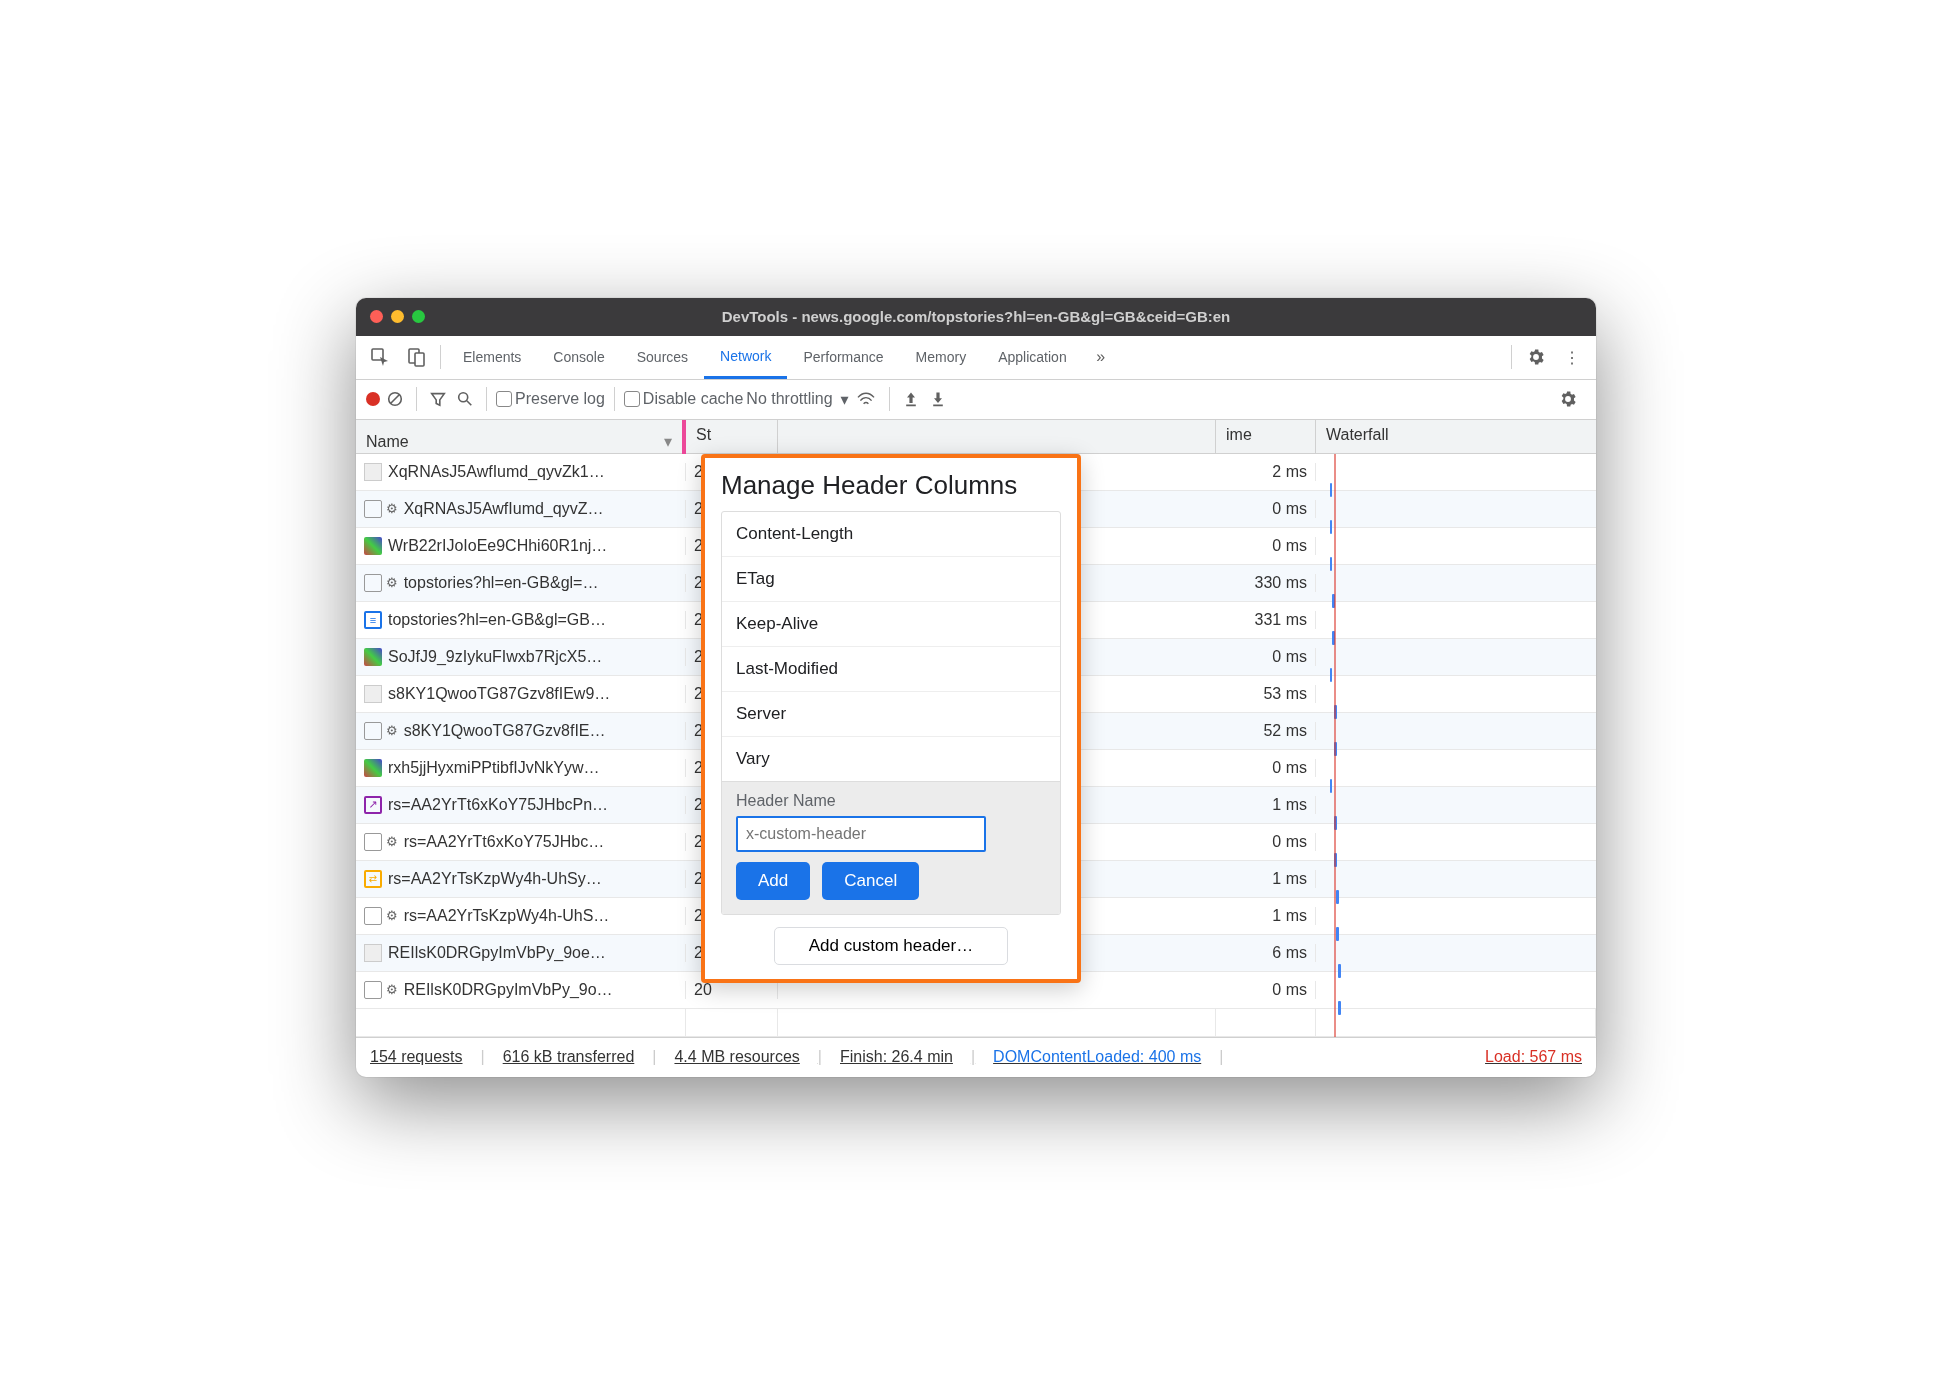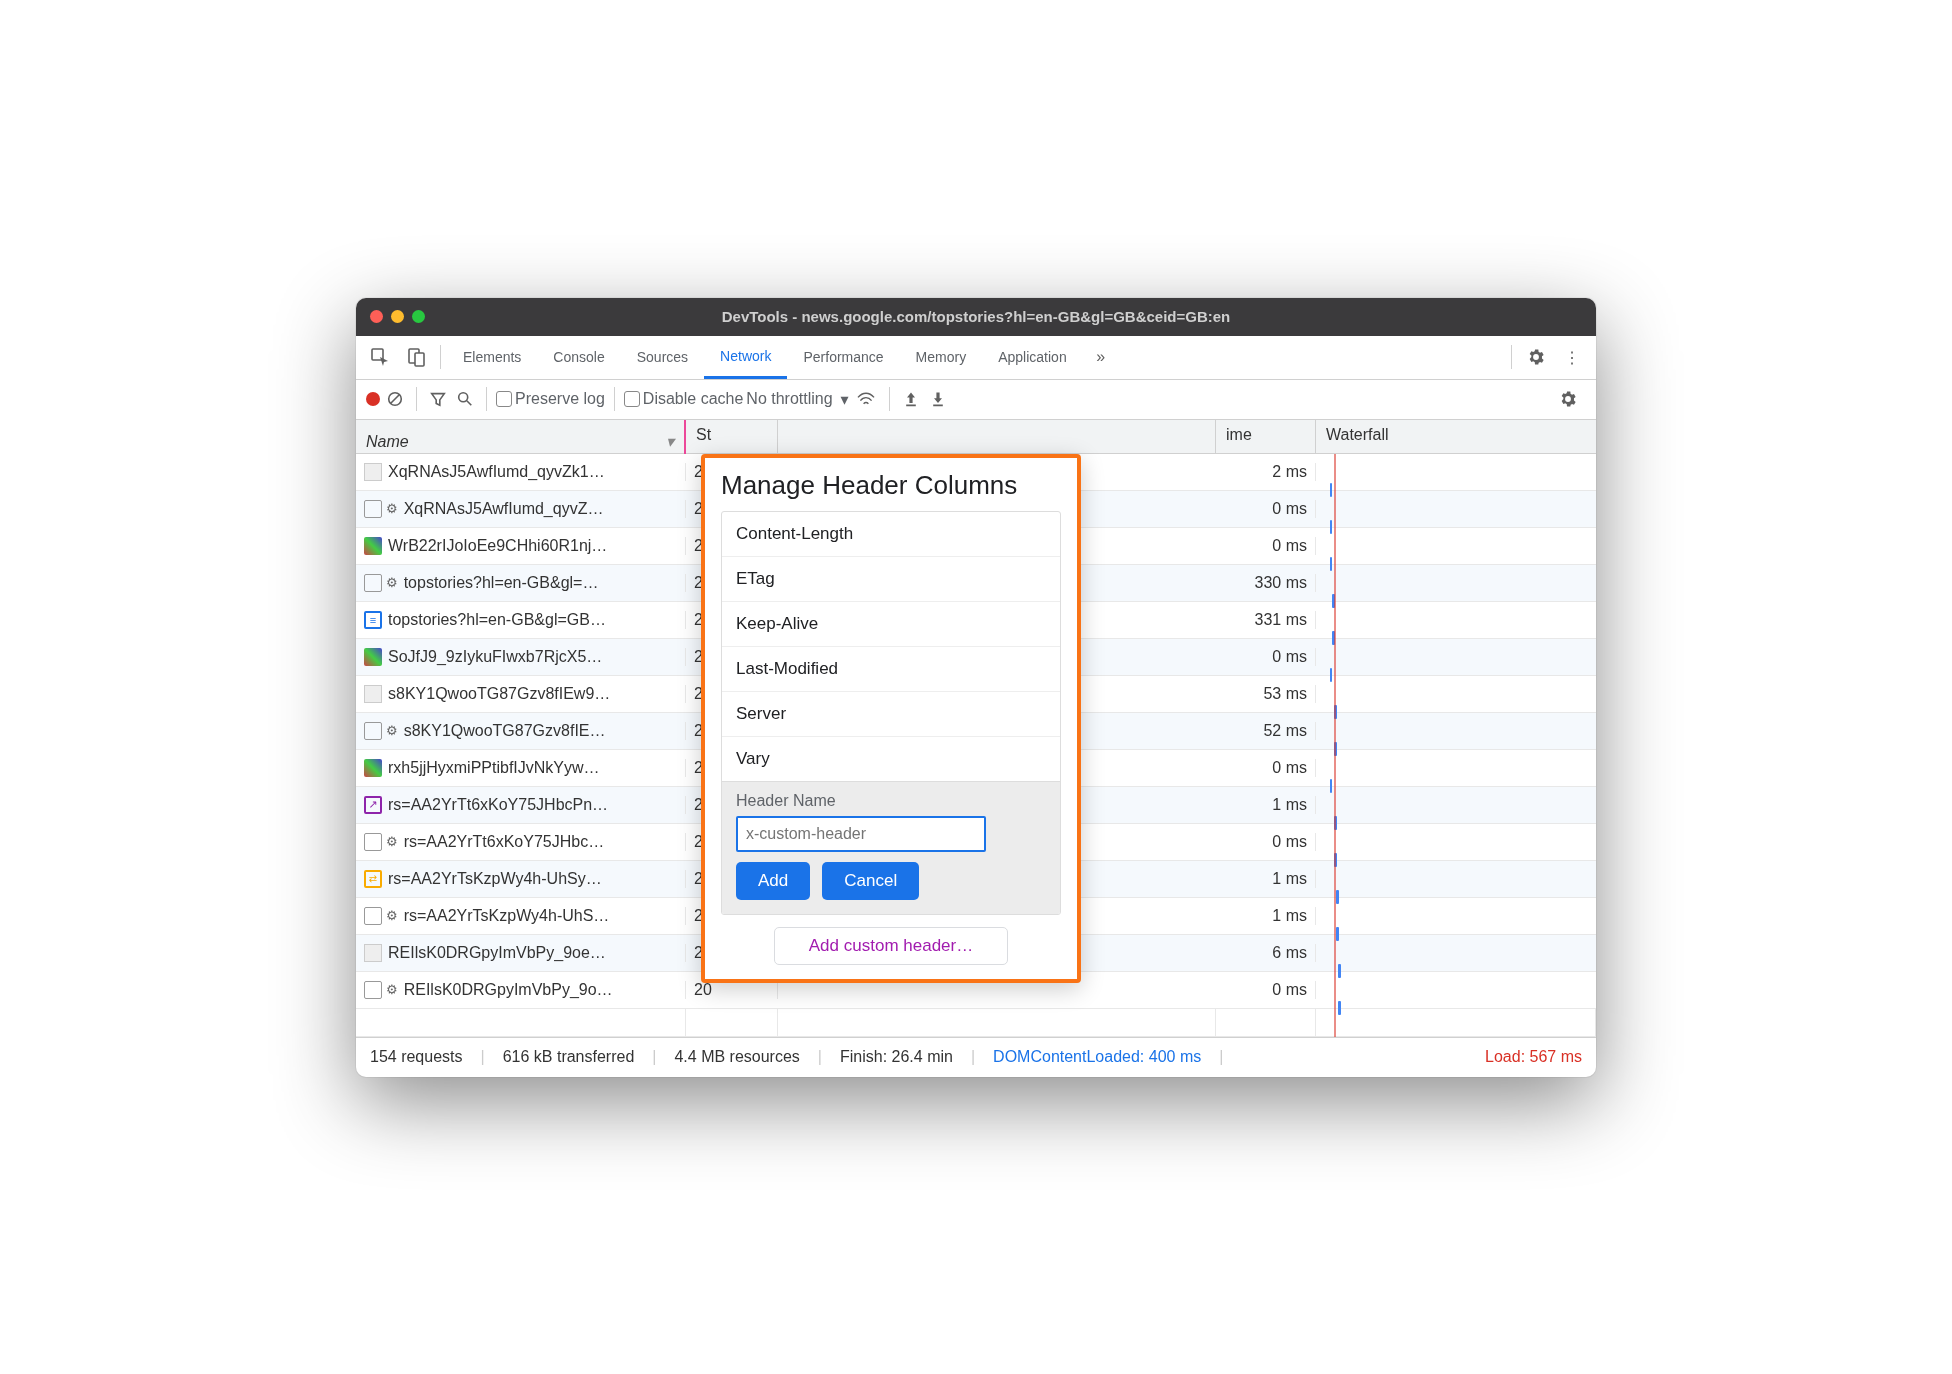--- a/index.html
+++ b/index.html
@@ -53,21 +53,21 @@
 .subbar {
   display:flex; align-items:center; height:40px; padding:0 10px; gap:3px;
   border-bottom:1px solid #d0d0d0; color:#5f6368; font-size:16px;
 }
 .rec { width:14px; height:14px; border-radius:50%; background:#d93025; }
 .cb { width:16px; height:16px; border:1.5px solid #888; border-radius:3px; }
 .columns-header {
   display:flex; height:34px; border-bottom:1px solid #d0d0d0;
   background:#f1f3f4; font-size:16px; color:#333;
 }
-.col-name { width:330px; padding:22px 10px; border-right:2px solid #ec4899; display:flex; align-items:center; justify-content:space-between;font-style:italic;}
+.col-name { width:330px; padding:22px 10px; border-right:4px solid #ec4899; display:flex; align-items:center; justify-content:space-between;}
 .col-st { width:92px; padding:6px 10px; border-right:1px solid #d0d0d0;}
 .col-gap { flex:1; border-right:1px solid #d0d0d0;}
 .col-time { width:100px; padding:6px 10px; border-right:1px solid #d0d0d0;}
 .col-wf { width:280px; padding:6px 10px;}
 .rows { position:relative; }
 .row {
   display:flex; height:37px; align-items:center; font-size:16px; color:#333;
   border-bottom:1px solid #e8e8e8;
 }
 .row:nth-child(odd){ background:#fff; }
@@ -84,21 +84,21 @@
 .ficon.img { background: linear-gradient(45deg,#c44,#4c4,#44c); border-radius:2px;}
 .ficon.doc { border:2px solid #1a73e8; border-radius:2px;}
 .ficon.doc::after { content:"≡"; color:#1a73e8; font-size:11px;}
 .ficon.imglt { background:#eee; border:1px solid #ccc;}
 .ficon.arrow { border:2px solid #8e24aa; border-radius:2px;}
 .ficon.arrow::after { content:"↗"; color:#8e24aa; font-size:11px;}
 .ficon.code { border:2px solid #f9ab00; border-radius:2px;}
 .ficon.code::after { content:"⇄"; color:#f9ab00; font-size:10px;}
 .footer {
   display:flex; height:40px; align-items:center; padding:0 14px;
-  border-top:1px solid #d0d0d0; font-size:16px; gap:18px; color:#333;
+  border-top:1px solid #d0d0d0; font-size:16px; gap:18px; color:#333;text-decoration:underline;
 }
 .footer .sep { color:#ccc; }
 .footer .dcl { color:#1a73e8; }
 .footer .load { color:#d93025; margin-left:auto;}
 .modal {
   position:absolute; left:345px; top:0; width:380px; background:#fff;
   border:4px solid #f97316; border-radius:4px;
   box-shadow:0 6px 24px rgba(0,0,0,0.2);
   padding:12px 16px 14px; z-index:10;
 }
@@ -112,21 +112,21 @@
   width:250px; height:36px; border:2px solid #1a73e8; padding:0 8px;
   font-size:16px; outline:none; border-radius:2px; background:#fff;
 }
 .hdr-btns { display:flex; gap:12px; margin-top:10px;}
 .btn {
   background:#1a73e8; color:#fff; border:none; height:38px; padding:0 22px;
   font-size:17px; border-radius:5px; cursor:pointer;
 }
 .add-custom {
   display:block; margin:12px auto 0; background:#fff; border:1px solid #dadce0;
-  color:#a21caf; height:38px; padding:0 34px; font-size:17px; border-radius:5px; cursor:pointer;
+  color:#000000; height:38px; padding:0 34px; font-size:17px; border-radius:5px; cursor:pointer;
 }
 .content-wrap { position:relative; }
 .wf-red-global { position:absolute; top:0; bottom:0; right:260px; width:2px; background:#d93025; opacity:0.55; pointer-events:none;}
 .emptyrow { height:28px; border-bottom:1px solid #e8e8e8; display:flex;}
 .emptyrow > div { border-right:1px solid #e8e8e8;}
 </style>
 </head>
 <body>
 
 <div class="window">

